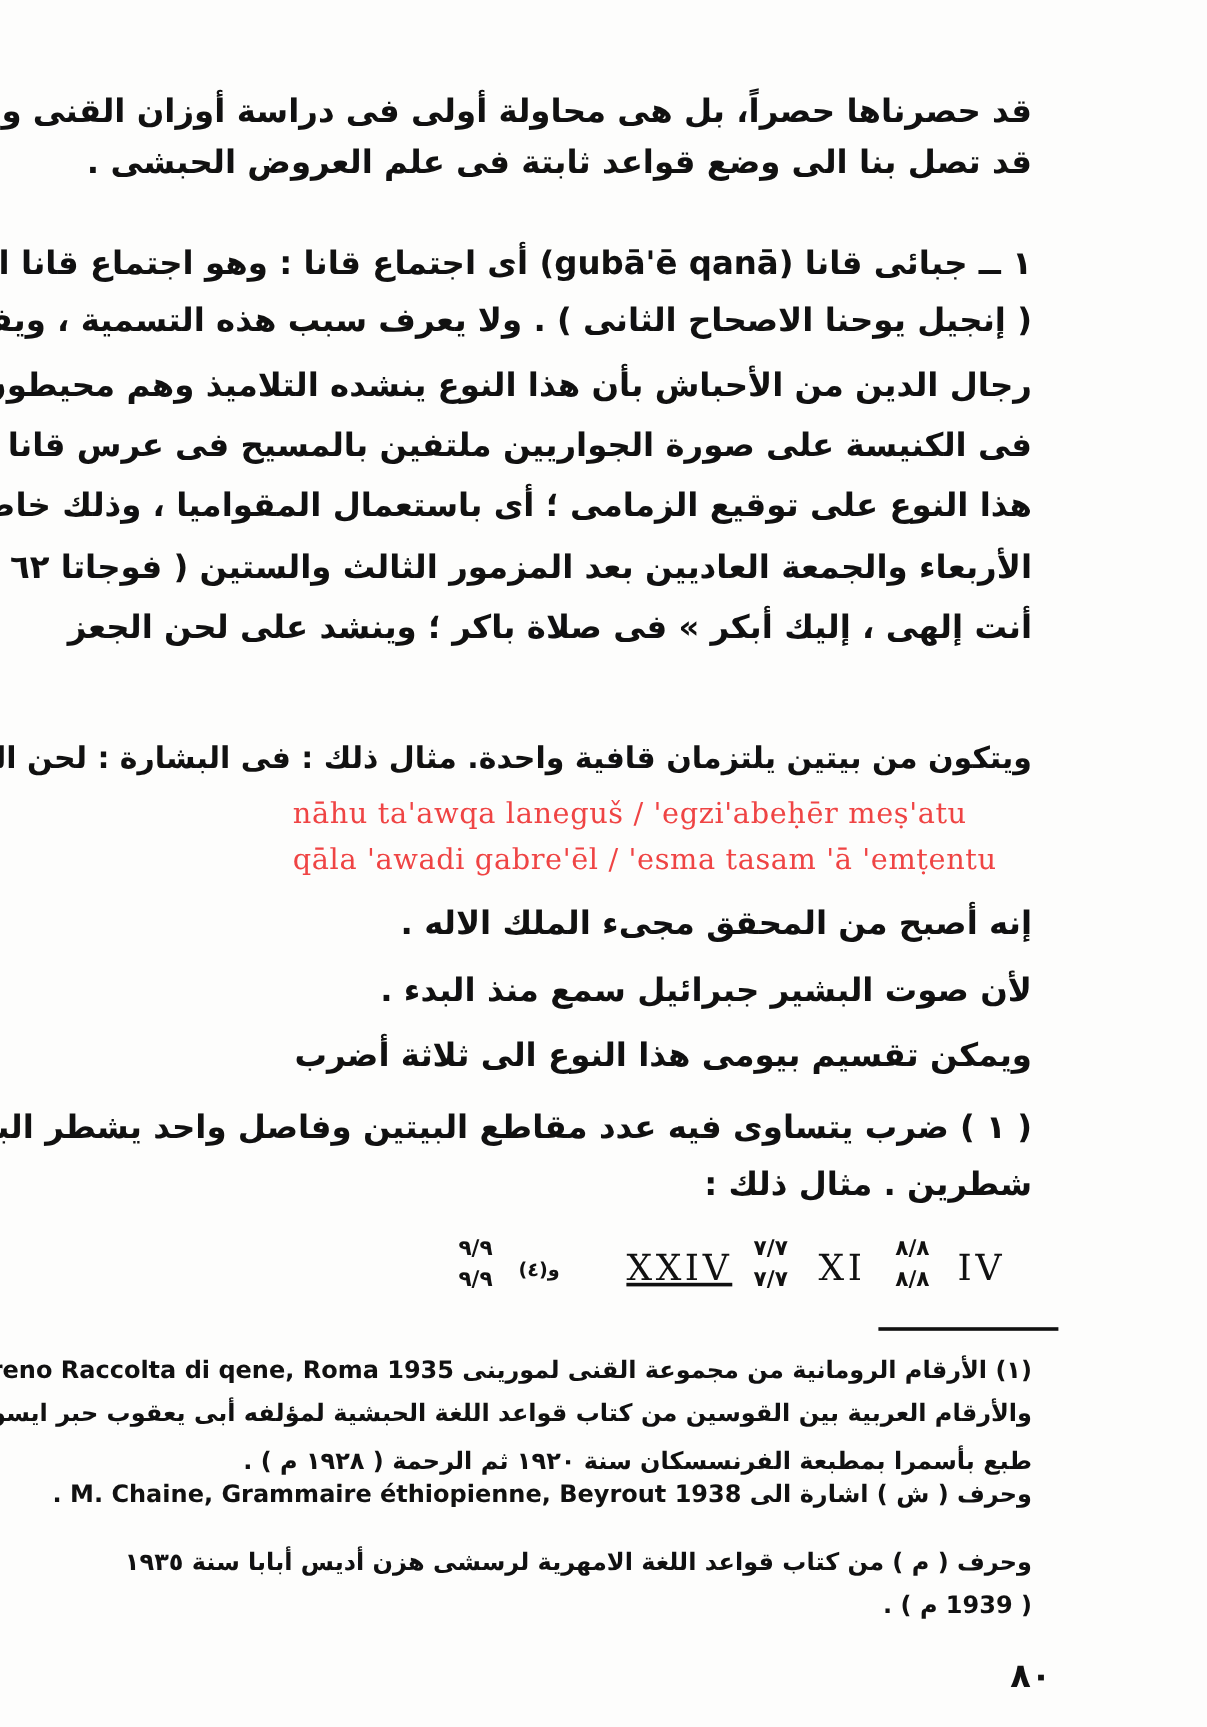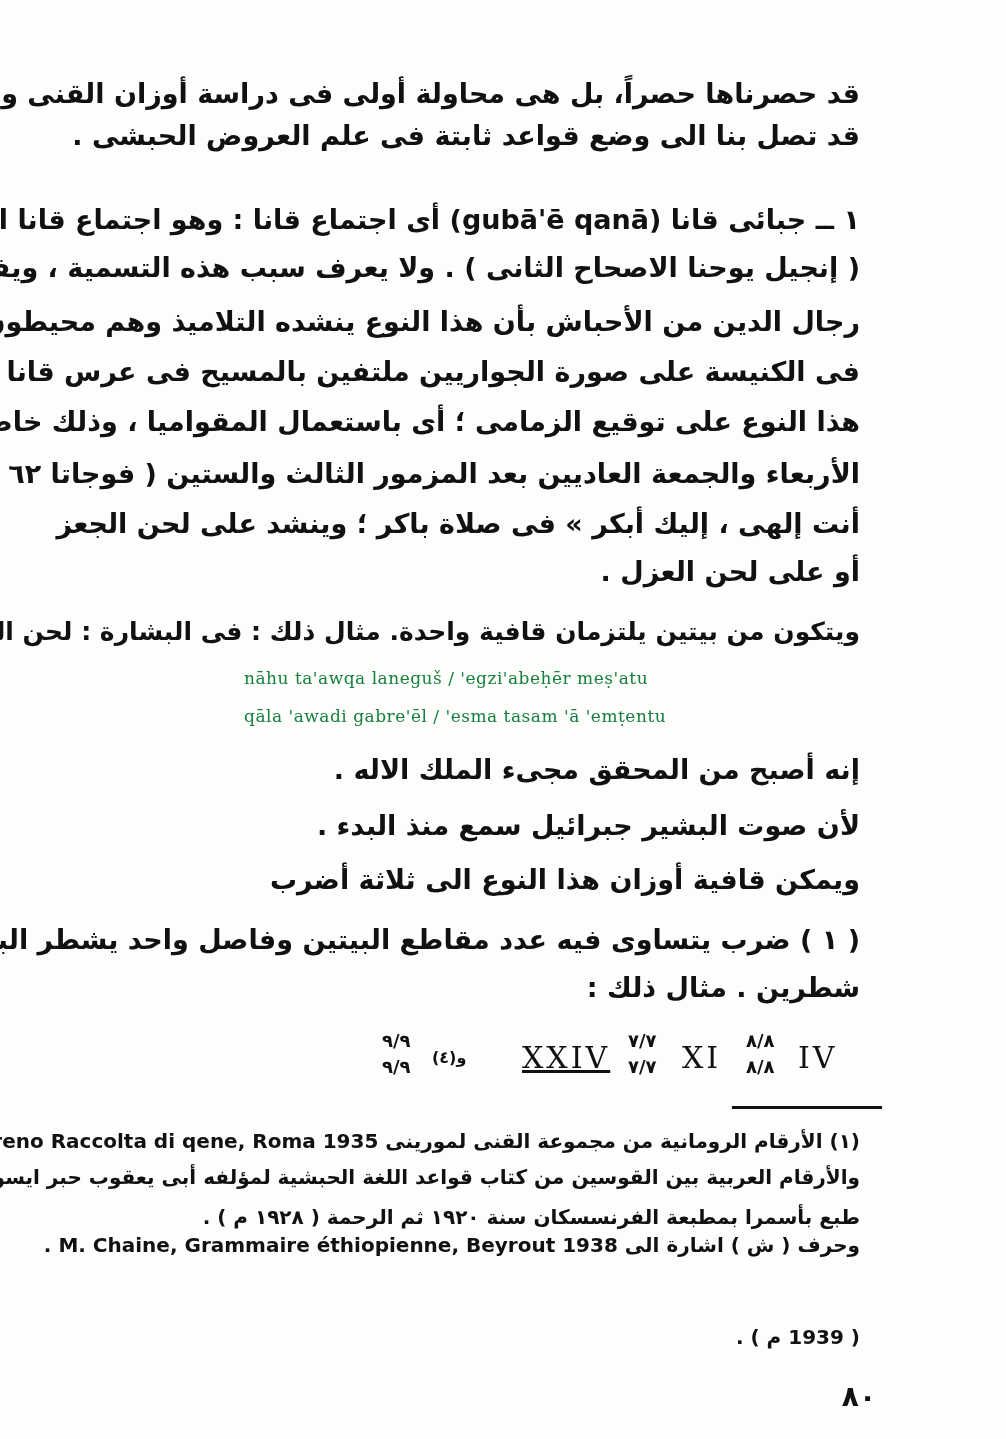--- a/index.html
+++ b/index.html
@@ -32,24 +32,24 @@
       right: 146px;
       font-size: 27px;
       line-height: 40px;
       letter-spacing: 0px;
     }
     .ar.full { text-align: justify; text-align-last: justify; left: 130px; }
     .ar.short { left: auto; }
     .latin {
       position: absolute;
       font-family: "DejaVu Serif", serif;
-      font-size: 17px;
+      font-size: 24px;
       white-space: nowrap;
       line-height: 32px;
-      color: #15803d;
+      color: #ef4444;
       letter-spacing: 0.5px;
     }
     .fractions {
       position: absolute;
       top: 1028px;
       left: 370px;
       width: 480px;
       height: 64px;
       direction: ltr;
     }
@@ -100,30 +100,29 @@
   <div class="ar full" style="top:74px;">قد حصرناها حصراً، بل هى محاولة أولى فى دراسة أوزان القنى ومقاييسه</div>
   <div class="ar short" style="top:116px;margin-left:33px;">قد تصل بنا الى وضع قواعد ثابتة فى علم العروض الحبشى .</div>
 
   <div class="ar full" style="top:200px;">١ ــ جبائى قانا (gubā'ē qanā) أى اجتماع قانا : وهو اجتماع قانا الجليل</div>
   <div class="ar full" style="top:248px;">( إنجيل يوحنا الاصحاح الثانى ) . ولا يعرف سبب هذه التسمية ، ويفسرها</div>
   <div class="ar full" style="top:302px;">رجال الدين من الأحباش بأن هذا النوع ينشده التلاميذ وهم محيطون بمعلمهم</div>
   <div class="ar full" style="top:352px;">فى الكنيسة على صورة الجواريين ملتفين بالمسيح فى عرس قانا الجليل ، وينشد</div>
   <div class="ar full" style="top:402px;">هذا النوع على توقيع الزمامى ؛ أى باستعمال المقواميا ، وذلك خاص بيومى</div>
   <div class="ar full" style="top:454px;">الأربعاء والجمعة العاديين بعد المزمور الثالث والستين ( فوجاتا ٦٢ ) « يا الله</div>
   <div class="ar full" style="top:504px;">أنت إلهى ، إليك أبكر » فى صلاة باكر ؛ وينشد على لحن الجعز</div>
-  <div class="ar short" style="top:552px;">أو على لحن العزل .</div>
 
   <div class="ar short" style="top:612px; font-size:25px;">ويتكون من بيتين يلتزمان قافية واحدة. مثال ذلك : فى البشارة : لحن العزل .</div>
 
   <div class="latin" style="top:662px; left:244px;">nāhu ta'awqa laneguš / 'egzi'abeḥēr meṣ'atu</div>
   <div class="latin" style="top:700px; left:244px;">qāla 'awadi gabre'ēl     / 'esma tasam 'ā 'emṭentu</div>
 
   <div class="ar short" style="top:750px;">إنه أصبح من المحقق مجىء الملك الاله .</div>
   <div class="ar short" style="top:806px;">لأن صوت البشير جبرائيل سمع منذ البدء .</div>
-  <div class="ar short" style="top:860px;">ويمكن قافية أوزان هذا النوع الى ثلاثة أضرب</div>
+  <div class="ar short" style="top:860px;">ويمكن تقسيم بيومى هذا النوع الى ثلاثة أضرب</div>
 
   <div class="ar full" style="top:920px;">( ١ ) ضرب يتساوى فيه عدد مقاطع البيتين وفاصل واحد يشطر البيت</div>
   <div class="ar short" style="top:968px;margin-left:36px;">شطرين . مثال ذلك :</div>
 
   <div class="fractions">
     <div class="frac" style="left:12px; top:0px;">
       <div>٩/٩</div>
       <div>٩/٩</div>
     </div>
     <div class="roman" style="left:62px; font-family:'DejaVu Sans',sans-serif; font-weight:bold; font-size:16px; direction:rtl;">و(٤)</div>
@@ -139,17 +138,18 @@
     </div>
     <div class="roman" style="left:428px;">IV</div>
   </div>
 
   <div class="footnote-rule"></div>
 
   <div class="ar full fn" style="top:1124px;">(١) الأرقام الرومانية من مجموعة القنى لمورينى Moreno Raccolta di qene, Roma 1935</div>
   <div class="ar full fn" style="top:1160px;">والأرقام العربية بين القوسين من كتاب قواعد اللغة الحبشية لمؤلفه أبى يعقوب حبر ايسوس</div>
   <div class="ar short fn" style="top:1200px;">طبع بأسمرا بمطبعة الفرنسسكان سنة ١٩٢٠ ثم الرحمة ( ١٩٢٨ م ) .</div>
   <div class="ar short fn" style="top:1228px;">وحرف ( ش ) اشارة الى M. Chaine, Grammaire éthiopienne, Beyrout 1938 .</div>
+  <div class="ar full fn" style="top:1284px;">وحرف ( م ) من كتاب قواعد اللغة الامهرية لرسشى هزن أديس أبابا سنة ١٩٣٥</div>
   <div class="ar short fn" style="top:1320px;">( 1939 م ) .</div>
 
   <div class="page-number">٨٠</div>
 
 </div>
 
 </body></html>

